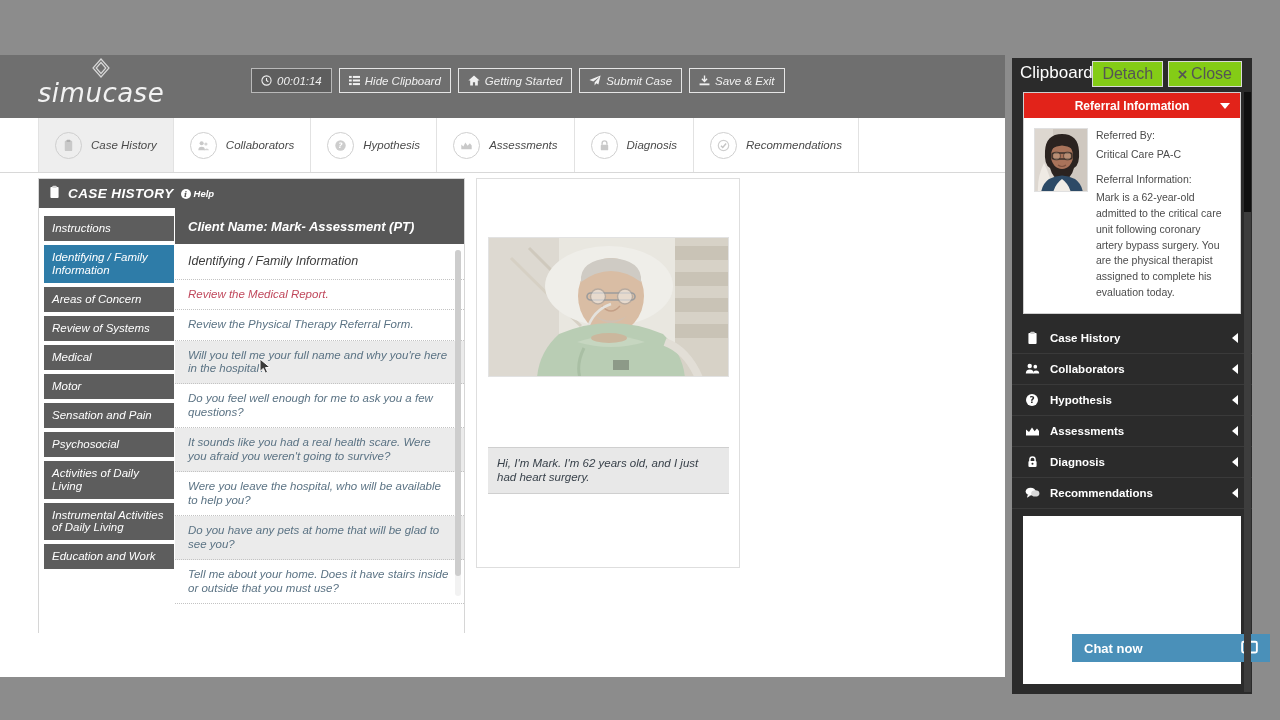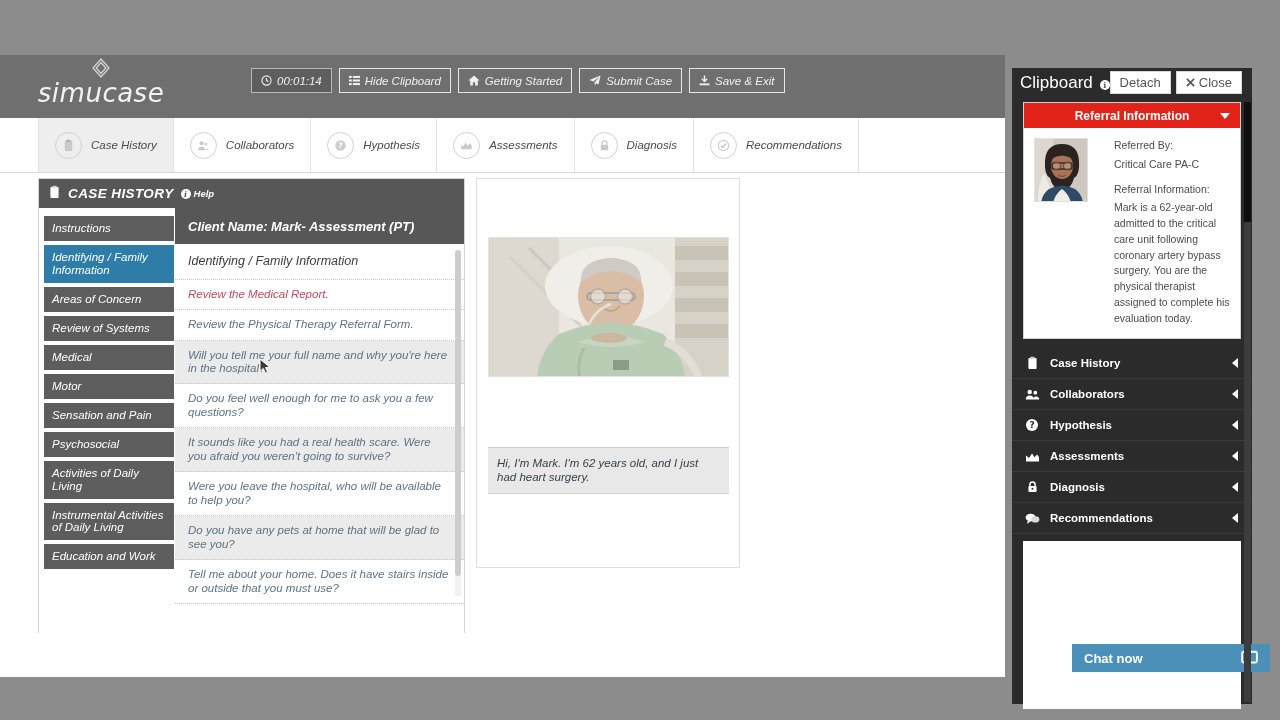--- a/index.html
+++ b/index.html
@@ -115,45 +115,45 @@
     border: 1px solid #e2e2e2; overflow: hidden; background: #cfcec6;
   }
   #patient-photo svg { display: block; }
   #caption {
     position: absolute; left: 11px; top: 268px; width: 241px;
     background: #e8e8e8; border-top: 1px solid #cfcfcf; border-bottom: 1px solid #cfcfcf;
     color: #38414a; font-size: 11.5px; line-height: 1.25; padding: 8px 9px;
   }
   
   #clipboard {
-    position: absolute; left: 1012px; top: 68px; width: 240px; height: 636px;
+    position: absolute; left: 1012px; top: 58px; width: 240px; height: 636px;
     background: #2b2b2b;
   }
   #cb-head { height: 34px; position: relative; }
   #cb-title { position: absolute; left: 8px; top: 5px; display: flex; align-items: baseline; gap: 7px; }
   #cb-title .t { color: #ffffff; font-size: 17px; }
   #cb-btns { position: absolute; right: 10px; top: 3px; display: flex; gap: 5px; }
   .cb-btn {
-    background: #ffffff; color: #555555; font-size: 13px; border: 1px solid #d9d9d9;
+    background: #84cc16; color: #555555; font-size: 16px; border: 1px solid #d9d9d9;
     padding: 3px 9px; display: flex; align-items: center; gap: 4px; cursor: pointer;
   }
   #referral {
     margin: 0 11px; background: #ffffff; border: 1px solid #d0d0d0;
   }
   #ref-head {
     background: #e2231a; color: #ffffff; font-size: 12px; font-weight: bold;
     height: 25px; display: flex; align-items: center; justify-content: center;
     position: relative; cursor: pointer;
   }
   #ref-head .caret {
     position: absolute; right: 10px; top: 10px; width: 0; height: 0;
     border-left: 5px solid transparent; border-right: 5px solid transparent;
     border-top: 6px solid #ffffff;
   }
-  #ref-body { display: flex; gap: 26px; padding: 10px 10px 12px 10px; }
+  #ref-body { display: flex; gap: 8px; padding: 10px 10px 12px 10px; }
   #avatar { width: 54px; height: 64px; flex: 0 0 54px; border: 1px solid #e0e0e0; overflow: hidden; background: #b9b2ab; }
   #avatar svg { display: block; }
   #ref-text { font-size: 10.5px; color: #4b4b4b; line-height: 1.5; }
   #ref-text .lbl { margin-bottom: 3px; }
   #ref-text .val { margin-bottom: 9px; }
   #cb-nav { margin-top: 9px; }
   .cb-nav-item {
     height: 31px; display: flex; align-items: center; gap: 10px; padding: 0 12px;
     color: #ffffff; font-size: 11.5px; font-weight: bold; cursor: pointer;
     border-bottom: 1px solid #3a3a3a; position: relative;

